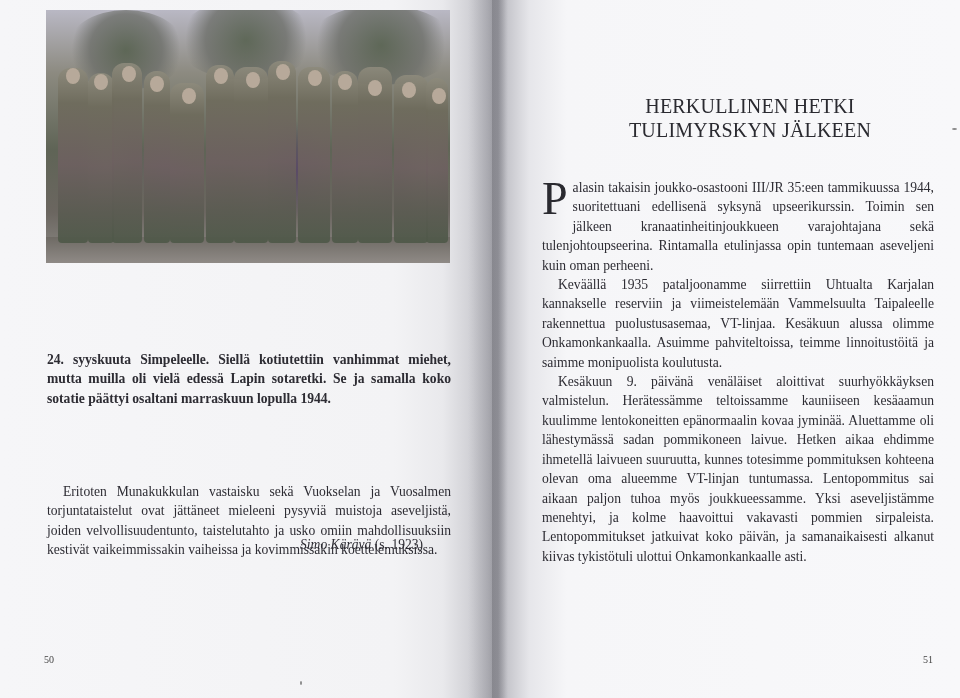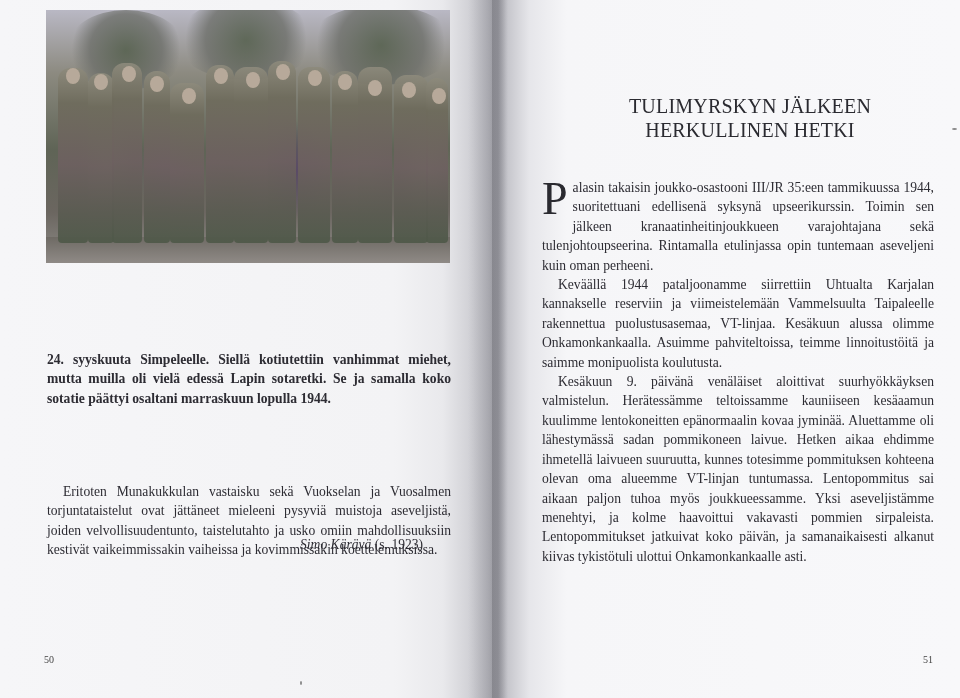--- a/index.html
+++ b/index.html
@@ -162,27 +162,27 @@
     <div class="page-number pn-left">50</div>
     <div class="speck" style="left:300px;top:681px;width:2px;height:4px;"></div>
   </div>
 
   <div class="page page-right">
   </div>
 
   <div class="gutter-shadow"></div>
 
   <div class="chapter-title">
+    <div>HERKULLINEN HETKI</div>
     <div>TULIMYRSKYN JÄLKEEN</div>
-    <div>HERKULLINEN HETKI</div>
   </div>
 
   <div class="body-text right-text">
     <p class="first">
       <span class="dropcap">P</span><span>alasin takaisin joukko-osastooni III/JR 35:een tammikuussa 1944, suoritettuani edellisenä syksynä upseerikurssin. Toimin sen jälkeen kranaatinheitinjoukkueen varajohtajana sekä tulenjohtoupseerina. Rintamalla etulinjassa opin tuntemaan aseveljeni kuin oman perheeni.</span>
     </p>
-    <p class="indent">Keväällä 1944 pataljoonamme siirrettiin Uhtualta Karjalan kannakselle reserviin ja viimeistelemään Vammelsuulta Taipaleelle rakennettua puolustusasemaa, VT-linjaa. Kesäkuun alussa olimme Onkamonkankaalla. Asuimme pahviteltoissa, teimme linnoitustöitä ja saimme monipuolista koulutusta.</p>
+    <p class="indent">Keväällä 1935 pataljoonamme siirrettiin Uhtualta Karjalan kannakselle reserviin ja viimeistelemään Vammelsuulta Taipaleelle rakennettua puolustusasemaa, VT-linjaa. Kesäkuun alussa olimme Onkamonkankaalla. Asuimme pahviteltoissa, teimme linnoitustöitä ja saimme monipuolista koulutusta.</p>
     <p class="indent">Kesäkuun 9. päivänä venäläiset aloittivat suurhyökkäyksen valmistelun. Herätessämme teltoissamme kauniiseen kesäaamun kuulimme lentokoneitten epänormaalin kovaa jyminää. Aluettamme oli lähestymässä sadan pommikoneen laivue. Hetken aikaa ehdimme ihmetellä laivueen suuruutta, kunnes totesimme pommituksen kohteena olevan oma alueemme VT-linjan tuntumassa. Lentopommitus sai aikaan paljon tuhoa myös joukkueessamme. Yksi aseveljistämme menehtyi, ja kolme haavoittui vakavasti pommien sirpaleista. Lentopommitukset jatkuivat koko päivän, ja samanaikaisesti alkanut kiivas tykistötuli ulottui Onkamonkankaalle asti.</p>
   </div>
 
   <div class="page-number pn-right">51</div>
   <div class="speck" style="left:952px;top:128px;width:5px;height:2px;"></div>
 </div>
 
 </body></html>

